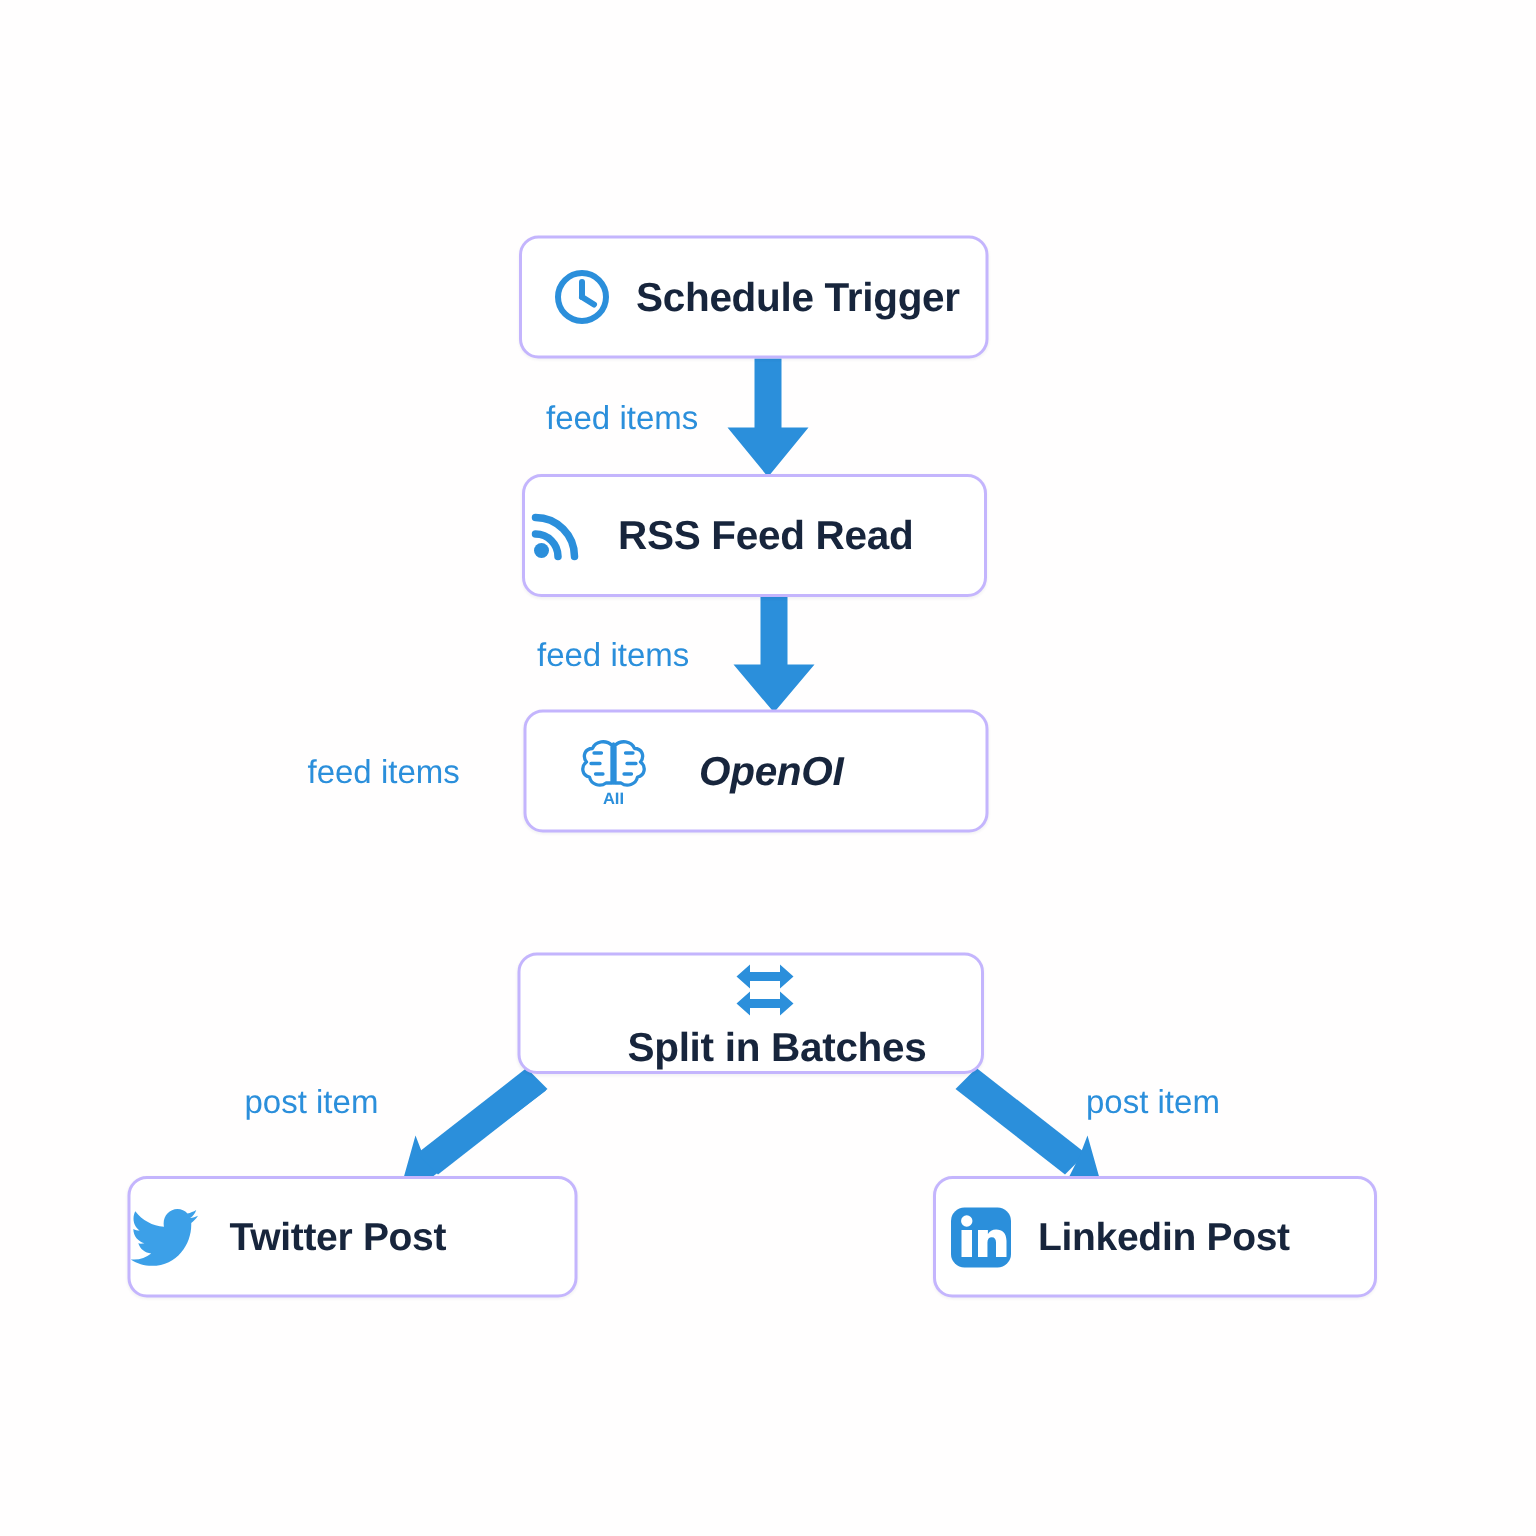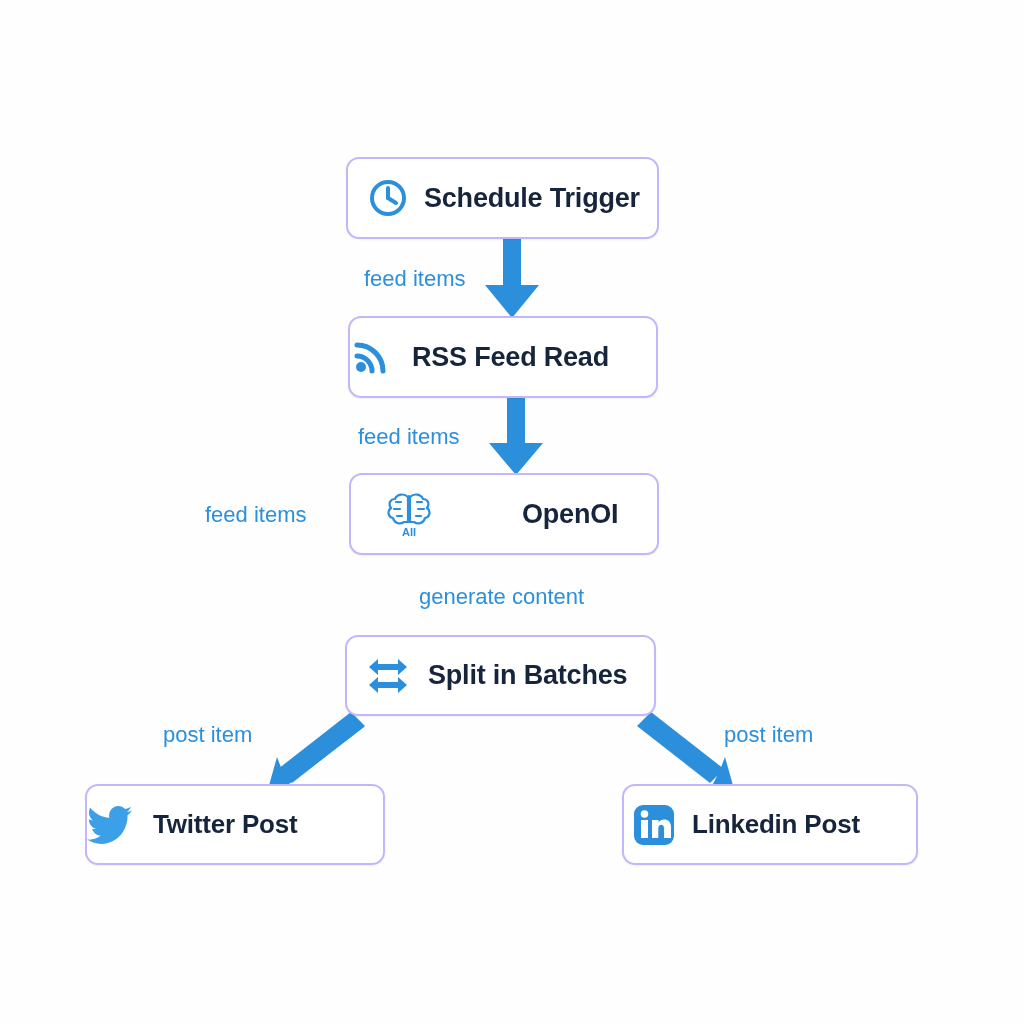--- a/index.html
+++ b/index.html
@@ -46,27 +46,27 @@
     font-size: 27px;
     font-weight: bold;
     color: #17253c;
     letter-spacing: -0.2px;
     white-space: nowrap;
   }
   
   #node-schedule  { left: 346px; top: 157px; width: 313px; height: 82px; padding-left: 18px; }
   #node-rss       { left: 348px; top: 316px; width: 310px; height: 82px; }
   #node-openai    { left: 349px; top: 473px; width: 310px; height: 82px; padding-left: 35px; }
-  #node-split     { left: 345px; top: 635px; width: 311px; height: 81px; padding-left: 18px; }
+  #node-split     { left: 345px; top: 635px; width: 311px; height: 81px; padding-left: 18px; flex-direction: column; }
   #node-twitter   { left: 85px;  top: 784px; width: 300px; height: 81px; }
   #node-linkedin  { left: 622px; top: 784px; width: 296px; height: 81px; padding-left: 8px; }
 
   #node-schedule .label { margin-left: 14px; }
   #node-rss .label      { margin-left: 20px; }
-  #node-openai .label   { margin-left: 90px; }
+  #node-openai .label   { margin-left: 34px; font-style: italic; }
   #node-split .label    { margin-left: 17px; }
   #node-twitter .label  { margin-left: 20px; font-size: 26px; }
   #node-linkedin .label { margin-left: 16px; font-size: 26px; }
 
   
   .edge-label {
     position: absolute;
     color: #2b8fdb;
     font-size: 22px;
     white-space: nowrap;
@@ -111,21 +111,20 @@
       <polygon fill="#2b8fdb" points="713,784 699,784 734,789 725,757 720,770"></polygon>
     </g>
   </svg>
 
   <div class="edge-label" id="lbl-feed-1">feed items</div>
 
   <div class="edge-label" id="lbl-feed-2">feed items</div>
 
   <div class="edge-label" id="lbl-feed-3">feed items</div>
 
-  <div class="edge-label" id="lbl-generate">generate content</div>
 
   <div class="edge-label" id="lbl-post-left">post item</div>
 
   <div class="edge-label" id="lbl-post-right">post item</div>
 
   <div class="node" id="node-schedule">
     <span class="icon">
       <svg width="44" height="44" viewBox="0 0 44 44" xmlns="http://www.w3.org/2000/svg">
         <circle cx="22" cy="22" r="16" fill="none" stroke="#2b8fdb" stroke-width="4"></circle>
         <line x1="22" y1="22" x2="22" y2="12" stroke="#2b8fdb" stroke-width="4" stroke-linecap="round"></line>

